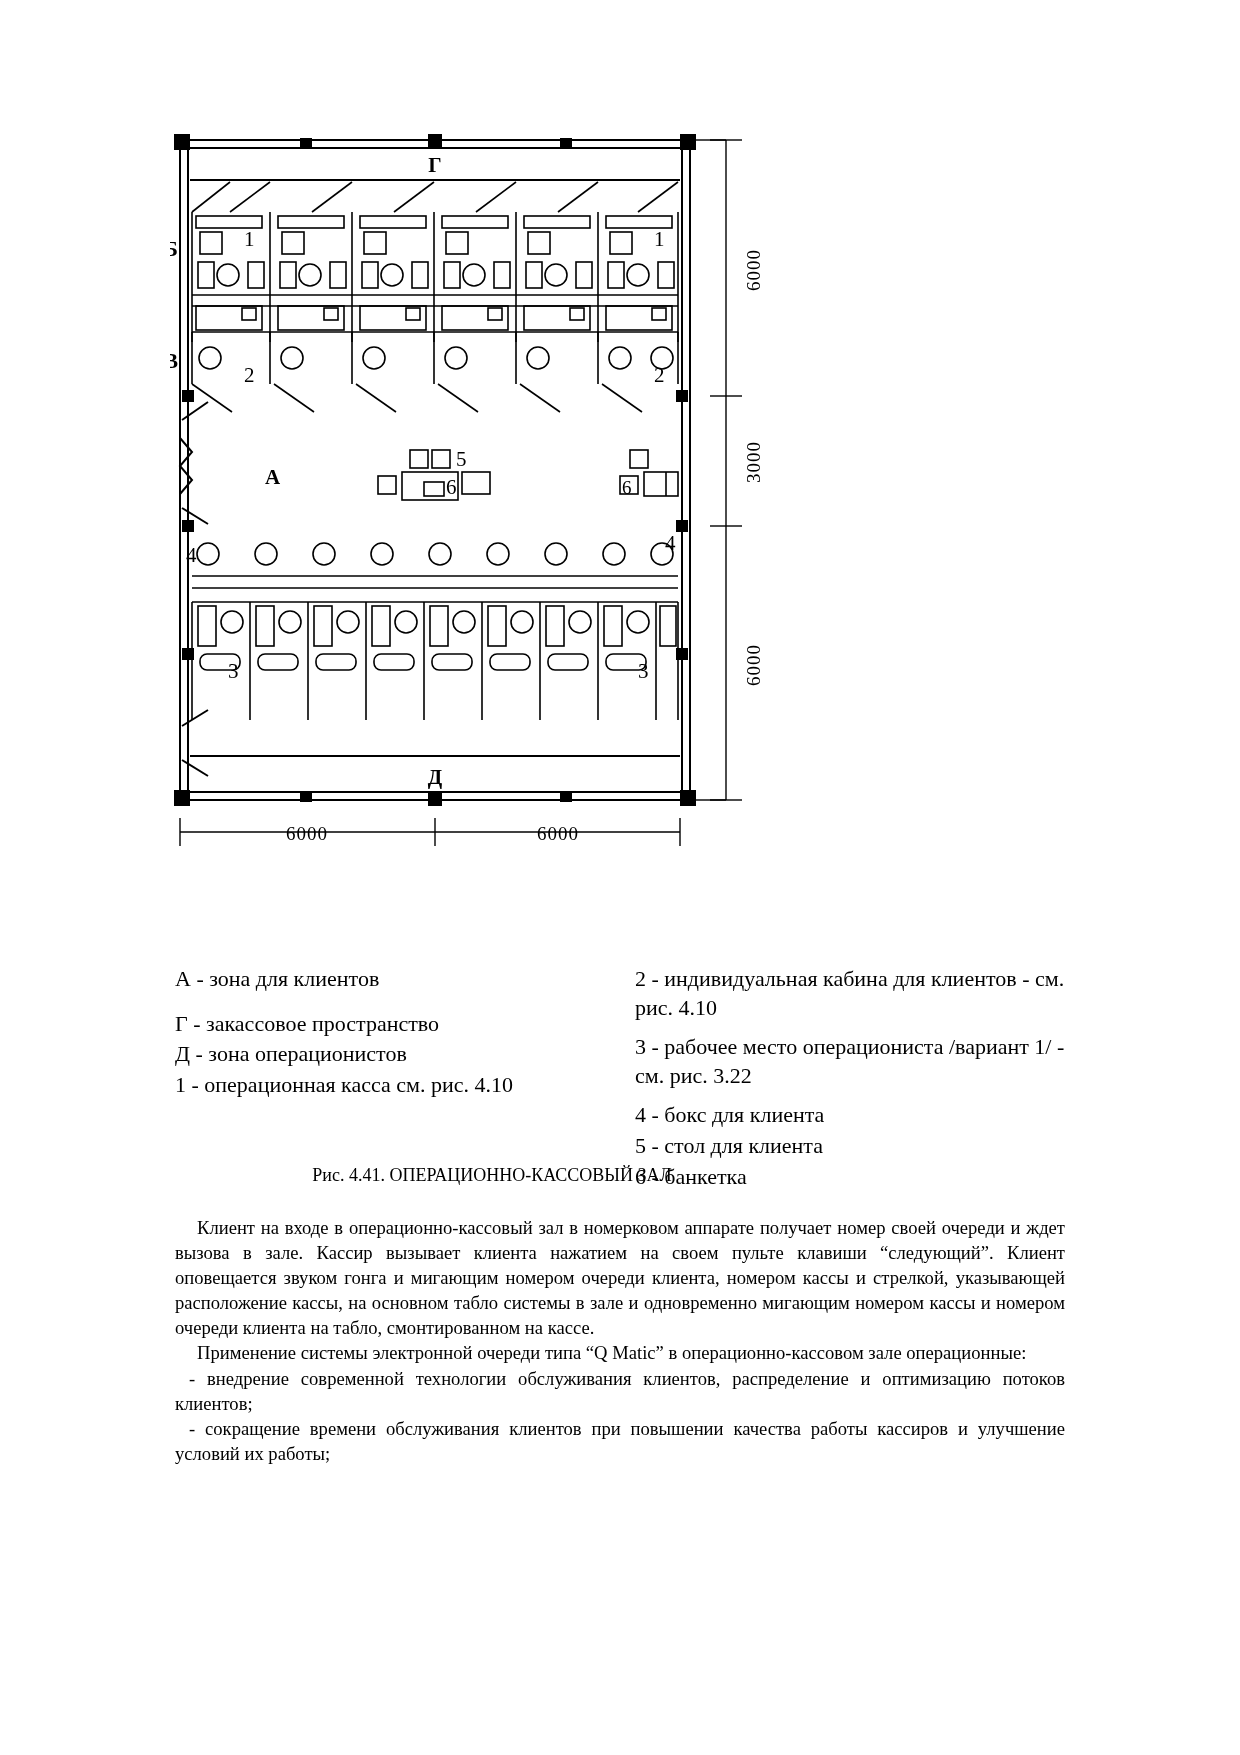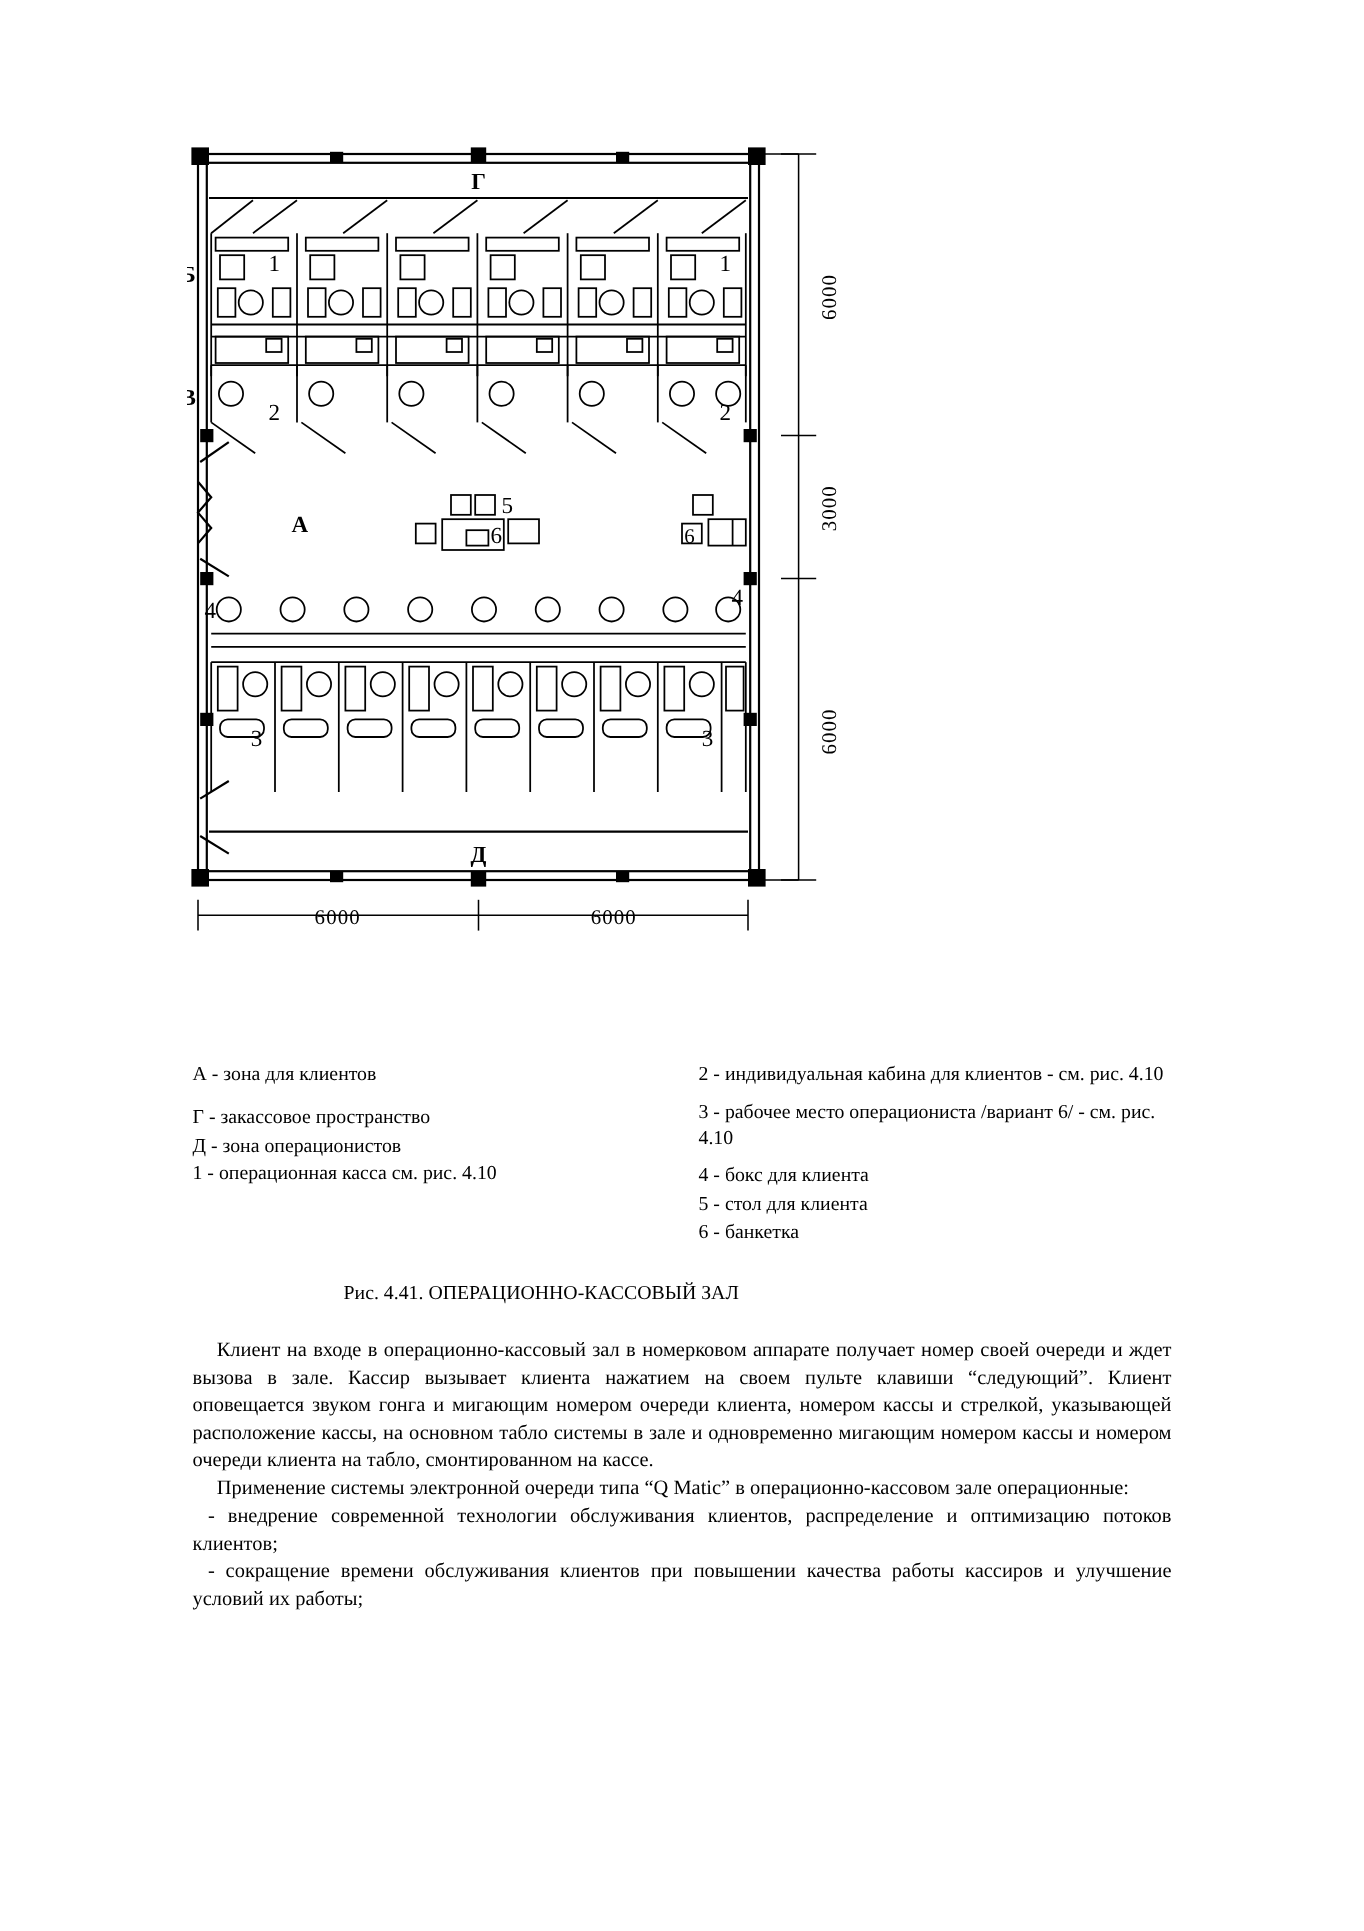--- a/index.html
+++ b/index.html
@@ -32,21 +32,21 @@
     display: block;
     margin: 0 auto;
   }
   
   .legend {
     position: absolute;
     left: 175px;
     top: 965px;
     width: 890px;
     display: flex;
-    font-size: 18px;
+    font-size: 22px;
     line-height: 1.30;
   }
   .legend-col {
     width: 50%;
     box-sizing: border-box;
   }
   .legend-col.right { padding-left: 15px; }
   .legend-row { margin-bottom: 2px; }
   .legend-row.gap { margin-bottom: 16px; }
   .legend-row.gap2 { margin-bottom: 11px; }
@@ -350,21 +350,21 @@
 
   <div class="legend">
     <div class="legend-col left">
       <div class="legend-row gap">А - зона для клиентов</div>
       <div class="legend-row">Г - закассовое пространство</div>
       <div class="legend-row">Д - зона операционистов</div>
       <div class="legend-row"> 1 - операционная касса см. рис. 4.10</div>
     </div>
     <div class="legend-col right">
       <div class="legend-row gap2">2 - индивидуальная кабина для клиентов - см. рис. 4.10</div>
-      <div class="legend-row gap2">3 - рабочее место операциониста /вариант 6/ - см. рис. 4.10</div>
+      <div class="legend-row gap2">3 - рабочее место операциониста /вариант 1/ - см. рис. 3.22</div>
       <div class="legend-row">4 - бокс для клиента</div>
       <div class="legend-row">5 - стол для клиента</div>
       <div class="legend-row">6 - банкетка</div>
     </div>
   </div>
 
   <div class="fig-caption">Рис. 4.41. ОПЕРАЦИОННО-КАССОВЫЙ ЗАЛ</div>
 
   <div class="bodytext">
     <p>Клиент на входе в операционно-кассовый зал в номерковом аппарате получает номер своей очереди и ждет вызова в зале. Кассир вызывает клиента нажатием на своем пульте клавиши “следующий”. Клиент оповещается звуком гонга и мигающим номером очереди клиента, номером кассы и стрелкой, указывающей расположение кассы, на основном табло системы в зале и одновременно мигающим номером кассы и номером очереди клиента на табло, смонтированном на кассе.</p>

